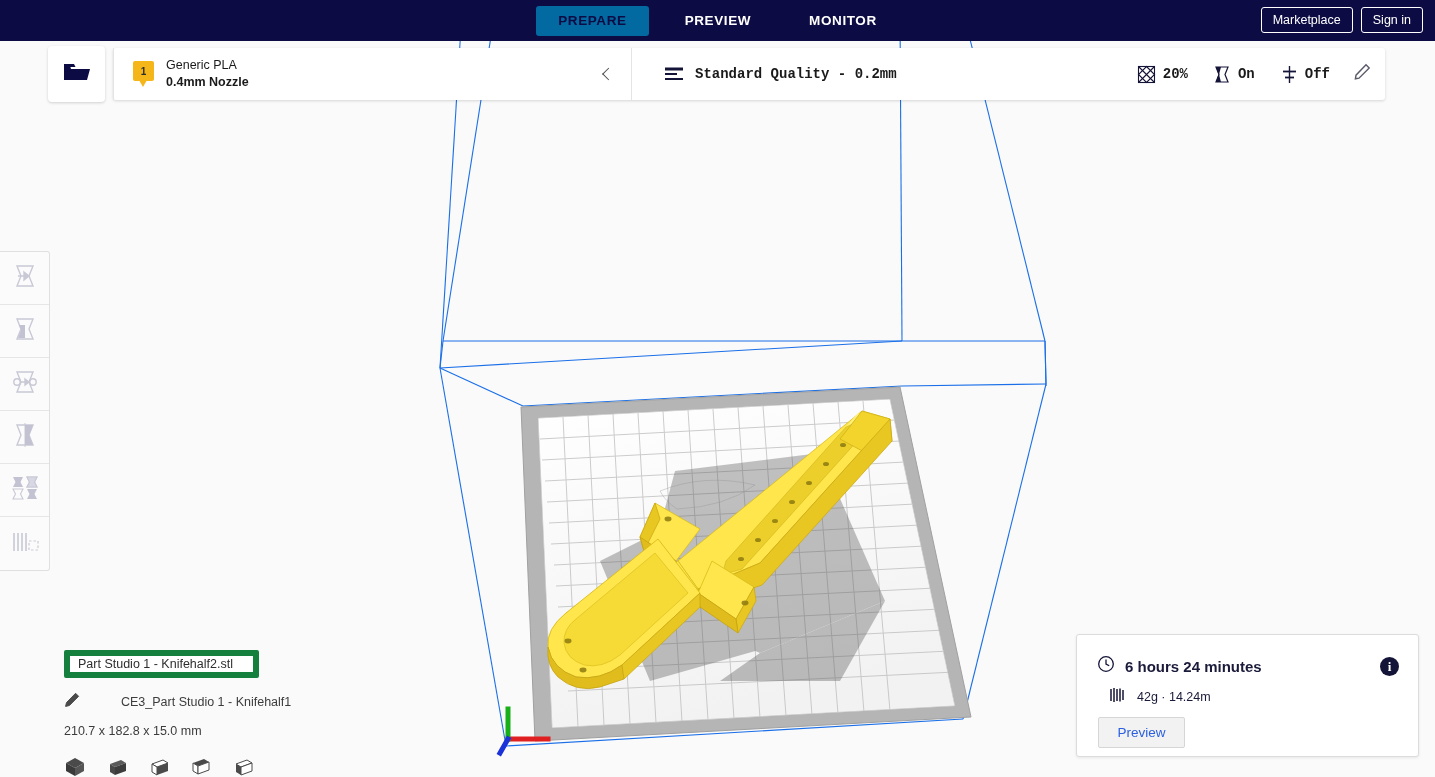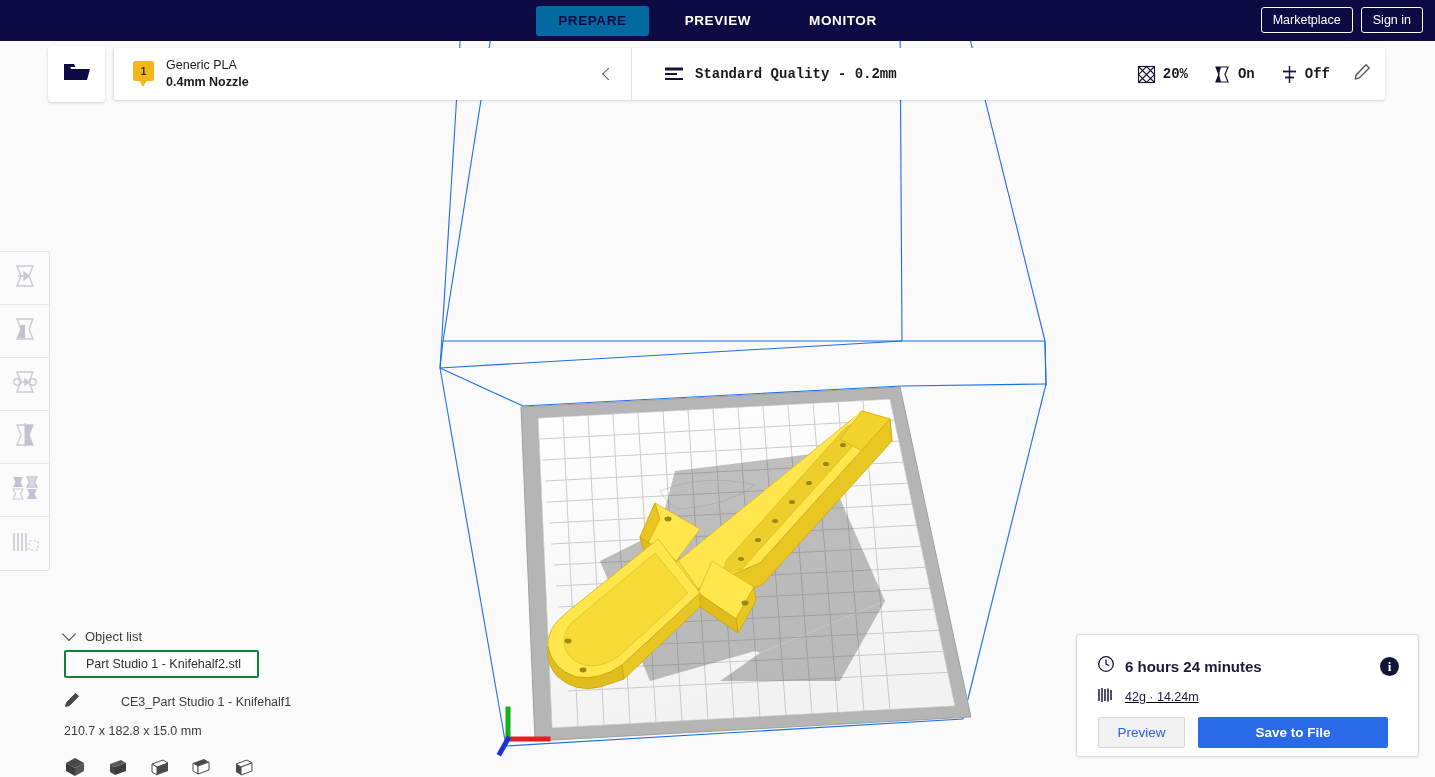--- a/index.html
+++ b/index.html
@@ -125,23 +125,23 @@
   
   .obj-panel{ position:absolute; left:64px; top:626px; width:300px; }
   .obj-head{ display:flex; align-items:center; gap:11px; height:20px; cursor:pointer; }
   .obj-head .cv{
     width:10px; height:10px; border-right:1.8px solid #454545; border-bottom:1.8px solid #454545;
     transform:rotate(45deg); margin-top:-4px;
   }
   .obj-head .lbl{ font-size:13px; color:#3c3c3c; }
 
   .obj-field{
-    margin-top:4px; width:195px; height:28px;
-    border:2px solid #15803d; background:#ffffff; border-radius:2px;
-    display:flex; align-items:center; padding:0 20px;
+    margin-top:24px; width:195px; height:28px;
+    border:6px solid #15803d; background:#ffffff; border-radius:2px;
+    display:flex; align-items:center; padding:0 8px;
     font-size:12.5px; color:#2e2e2e; cursor:pointer; overflow:hidden; white-space:nowrap;
   }
 
   .obj-file{ margin-top:14px; display:flex; align-items:center; gap:12px; }
   .obj-file .fname{ font-size:12.5px; color:#3c3c3c; white-space:nowrap;margin-left:29px; }
 
   .obj-dims{ margin-top:12px; font-size:12.5px; color:#3c3c3c; }
 
   .view-cubes{ margin-top:18px; display:flex; align-items:center; gap:20px; }
   .view-cube{ cursor:pointer; display:flex; }
@@ -157,21 +157,21 @@
     position:absolute; left:20px; top:20px; display:flex; align-items:center; gap:10px;
   }
   .pp-time{ font-size:15px; font-weight:700; color:#1a1a3a; white-space:nowrap; }
   .pp-info{
     position:absolute; right:19px; top:22px; width:19px; height:19px;
     border-radius:50%; background:#141438; color:#ffffff;
     font-size:13px; font-weight:700; font-family:"Liberation Serif", serif;
     display:flex; align-items:center; justify-content:center; cursor:pointer;
   }
   .pp-matrow{
-    position:absolute; left:20px; top:52px; display:flex; align-items:center; gap:11px;text-decoration:underline;
+    position:absolute; left:32px; top:52px; display:flex; align-items:center; gap:11px;
   }
   .pp-mat{ font-size:12.5px; color:#1a1a3a; font-weight:400; white-space:nowrap; }
 
   .pp-btns{ position:absolute; left:21px; top:82px; display:flex; gap:13px; }
   .btn-preview{
     width:87px; height:31px; background:#f2f2f2; border:1px solid #d6d6d6;
     border-radius:2px; color:#2a5fe0; font-size:13.5px;
     display:flex; align-items:center; justify-content:center; cursor:pointer;
   }
   .btn-save{
@@ -385,24 +385,20 @@
     <span>
       <svg width="30" height="24" viewBox="0 0 30 24" fill="none" stroke="#c9c9d6" stroke-width="1.6">
         <path d="M4 3 L4 21 M8 3 L8 21 M12 3 L12 21 M16 3 L16 21"></path>
         <rect x="19" y="11" width="9" height="9" stroke-dasharray="2.5 2" stroke-width="1.2"></rect>
       </svg>
     </span>
   </div>
 </div>
 
 <div class="obj-panel">
-  <div class="obj-head">
-    <span class="cv"></span>
-    <span class="lbl">Object list</span>
-  </div>
   <div class="obj-field">Part Studio 1 - Knifehalf2.stl</div>
   <div class="obj-file">
     <span>
       <svg width="16" height="16" viewBox="0 0 16 16" fill="#4a4a4a">
         <path d="M11.6 1.3 L14.6 4.3 L5.4 13.5 L1.6 14.4 L2.5 10.6 Z M10.6 3.3 L12.6 5.3" stroke="#4a4a4a" stroke-width="1" fill="#4a4a4a"></path>
       </svg>
     </span>
     <span class="fname">CE3_Part Studio 1 - Knifehalf1</span>
   </div>
   <div class="obj-dims">210.7 x 182.8 x 15.0 mm</div>
@@ -460,21 +456,20 @@
   <div class="pp-matrow">
     <span>
       <svg width="17" height="16" viewBox="0 0 17 16" stroke="#141438" stroke-width="1.5" fill="none">
         <path d="M2 2 L2 14 M5 1 L5 15 M8 2 L8 14 M11 1.5 L11 14.5 M14 3 L14 13"></path>
       </svg>
     </span>
     <span class="pp-mat">42g · 14.24m</span>
   </div>
   <div class="pp-btns">
     <div class="btn-preview">Preview</div>
-    <div class="btn-save">Save to File</div>
   </div>
 </div>
 
 <div class="open-file-btn">
   <span>
     <svg width="28" height="24" viewBox="0 0 28 24" fill="#0c0b44">
       <path d="M1 4 L1 20 L24 20 L27 9 L8 9 L6.5 4 Z M1 4 L1 20 L4 9 L6.5 4 Z" fill="#0c0b44"></path>
       <path d="M1 4 L11 4 L12.5 7 L1 7 Z" fill="#0c0b44"></path>
     </svg>
   </span>

